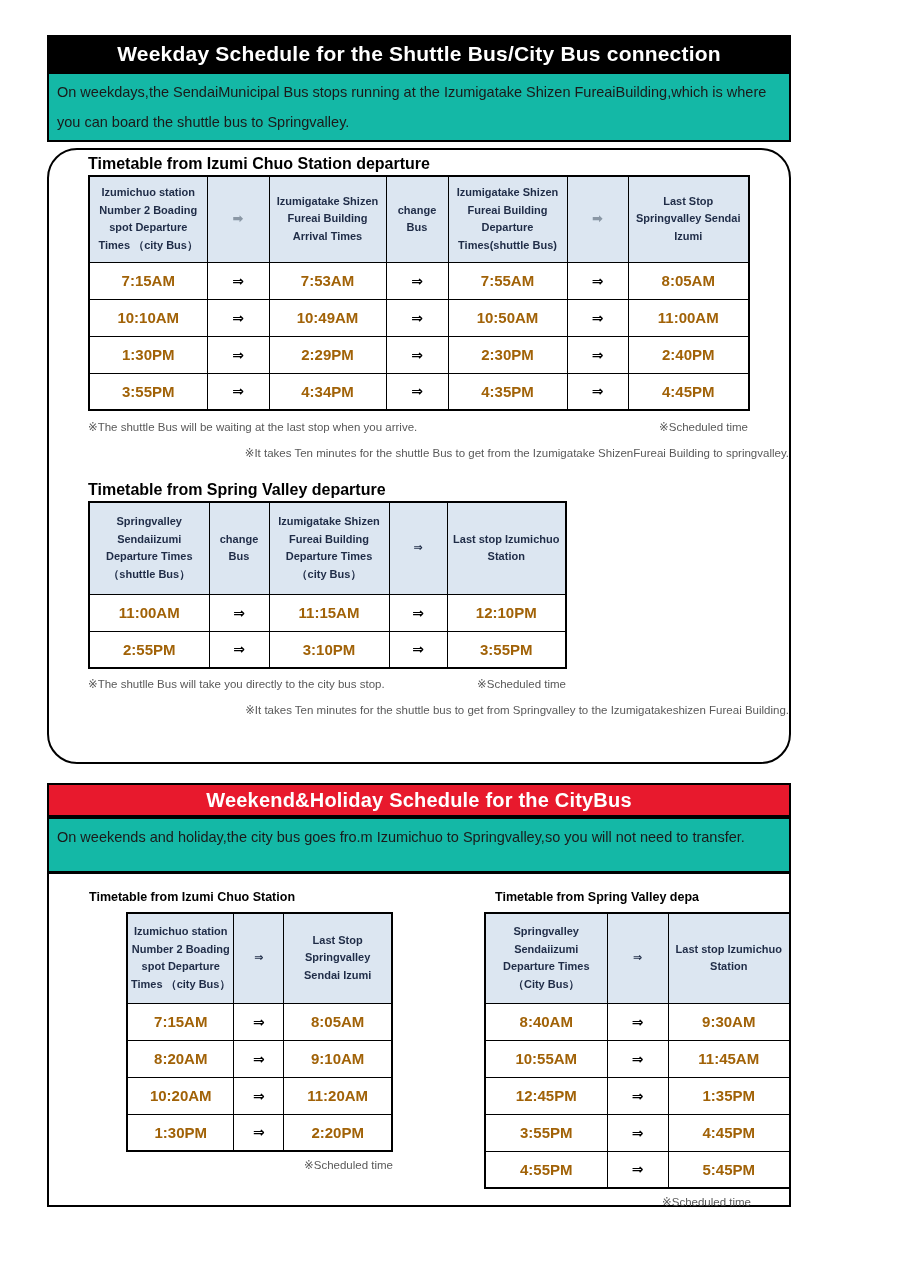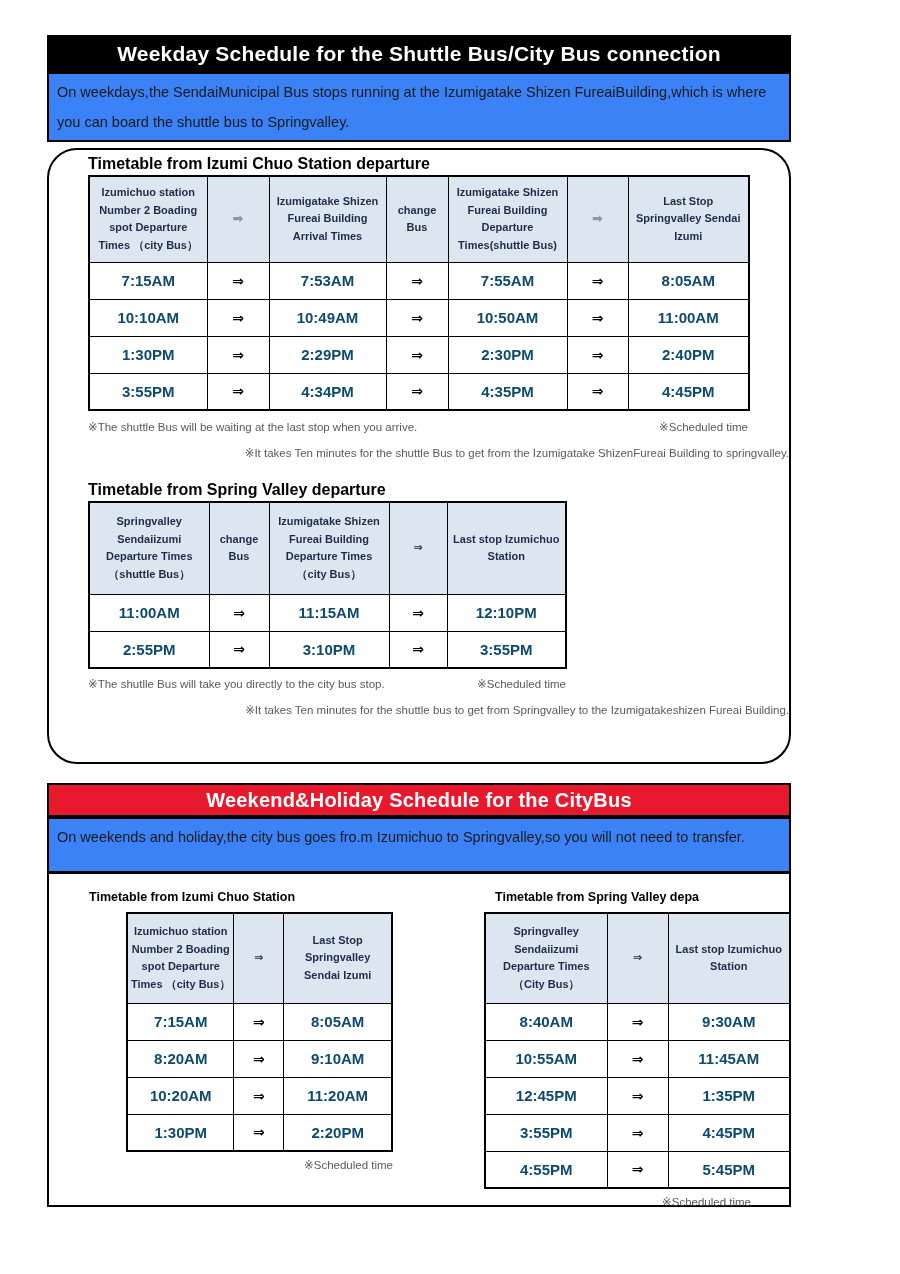--- a/index.html
+++ b/index.html
@@ -15,21 +15,21 @@
   .banner {
     left:47px; width:744px; height:37px;
     display:flex; align-items:center; justify-content:center;
     color:#fff; font-weight:bold; font-size:21px; letter-spacing:.2px;
   }
   #banner-weekday { top:35px; background:#000000; }
   #banner-weekend { top:783px; height:34px; background:#e8192d; border:2px solid #000; font-size:20px; }
 
   
   .intro-box {
-    left:47px; width:744px; border:2px solid #000; background:#3b82f6;
+    left:47px; width:744px; border:2px solid #000; background:#14b8a6;
     font-size:14.5px; line-height:30px; color:#1a1a1a; padding:3px 8px;
   }
   #intro-weekday { top:72px; height:70px; }
   #intro-weekend { top:817px; height:56px; }
 
   
   .outline-box { left:47px; width:744px; border:2px solid #000; background:#fff; }
   #box-weekday { top:148px; height:616px; padding-top:5px;border-radius:30px; }
   #box-weekend { top:872px; height:335px; }
 
@@ -37,21 +37,21 @@
   .section-heading.second { margin-top:21px; }
 
   
   table.tt { border-collapse:collapse; table-layout:fixed; margin-left:39px; border:2px solid #000; }
   .tt th, .tt td { border:1px solid #000; text-align:center; vertical-align:middle; overflow:hidden; }
   .tt th {
     background:#dce6f1; font-size:11px; font-weight:bold; color:#1f2c47;
     line-height:1.6; padding:3px 2px;
   }
   .tt tbody tr { height:37px; }
-  .tt td.time { font-size:15px; font-weight:bold; color:#0c4a6e;margin-top:47px; }
+  .tt td.time { font-size:15px; font-weight:bold; color:#a16207;margin-top:47px; }
   .tt td.arrow { font-size:14px; font-weight:bold; color:#000; }
   #table-wd1 thead tr { height:86px; }
   #table-wd2 thead tr { height:92px; }
   .wk-table thead tr { height:90px; }
   th.gray-arrow { font-size:13px; color:#8a97a5; }
 
   
   .note-row { display:flex; justify-content:space-between; margin-left:39px; font-size:11.5px; color:#595959; }
   .note { margin-left:39px; font-size:11.5px; color:#595959;text-align:right; }
   .nr1 { width:660px; margin-top:9px; }

